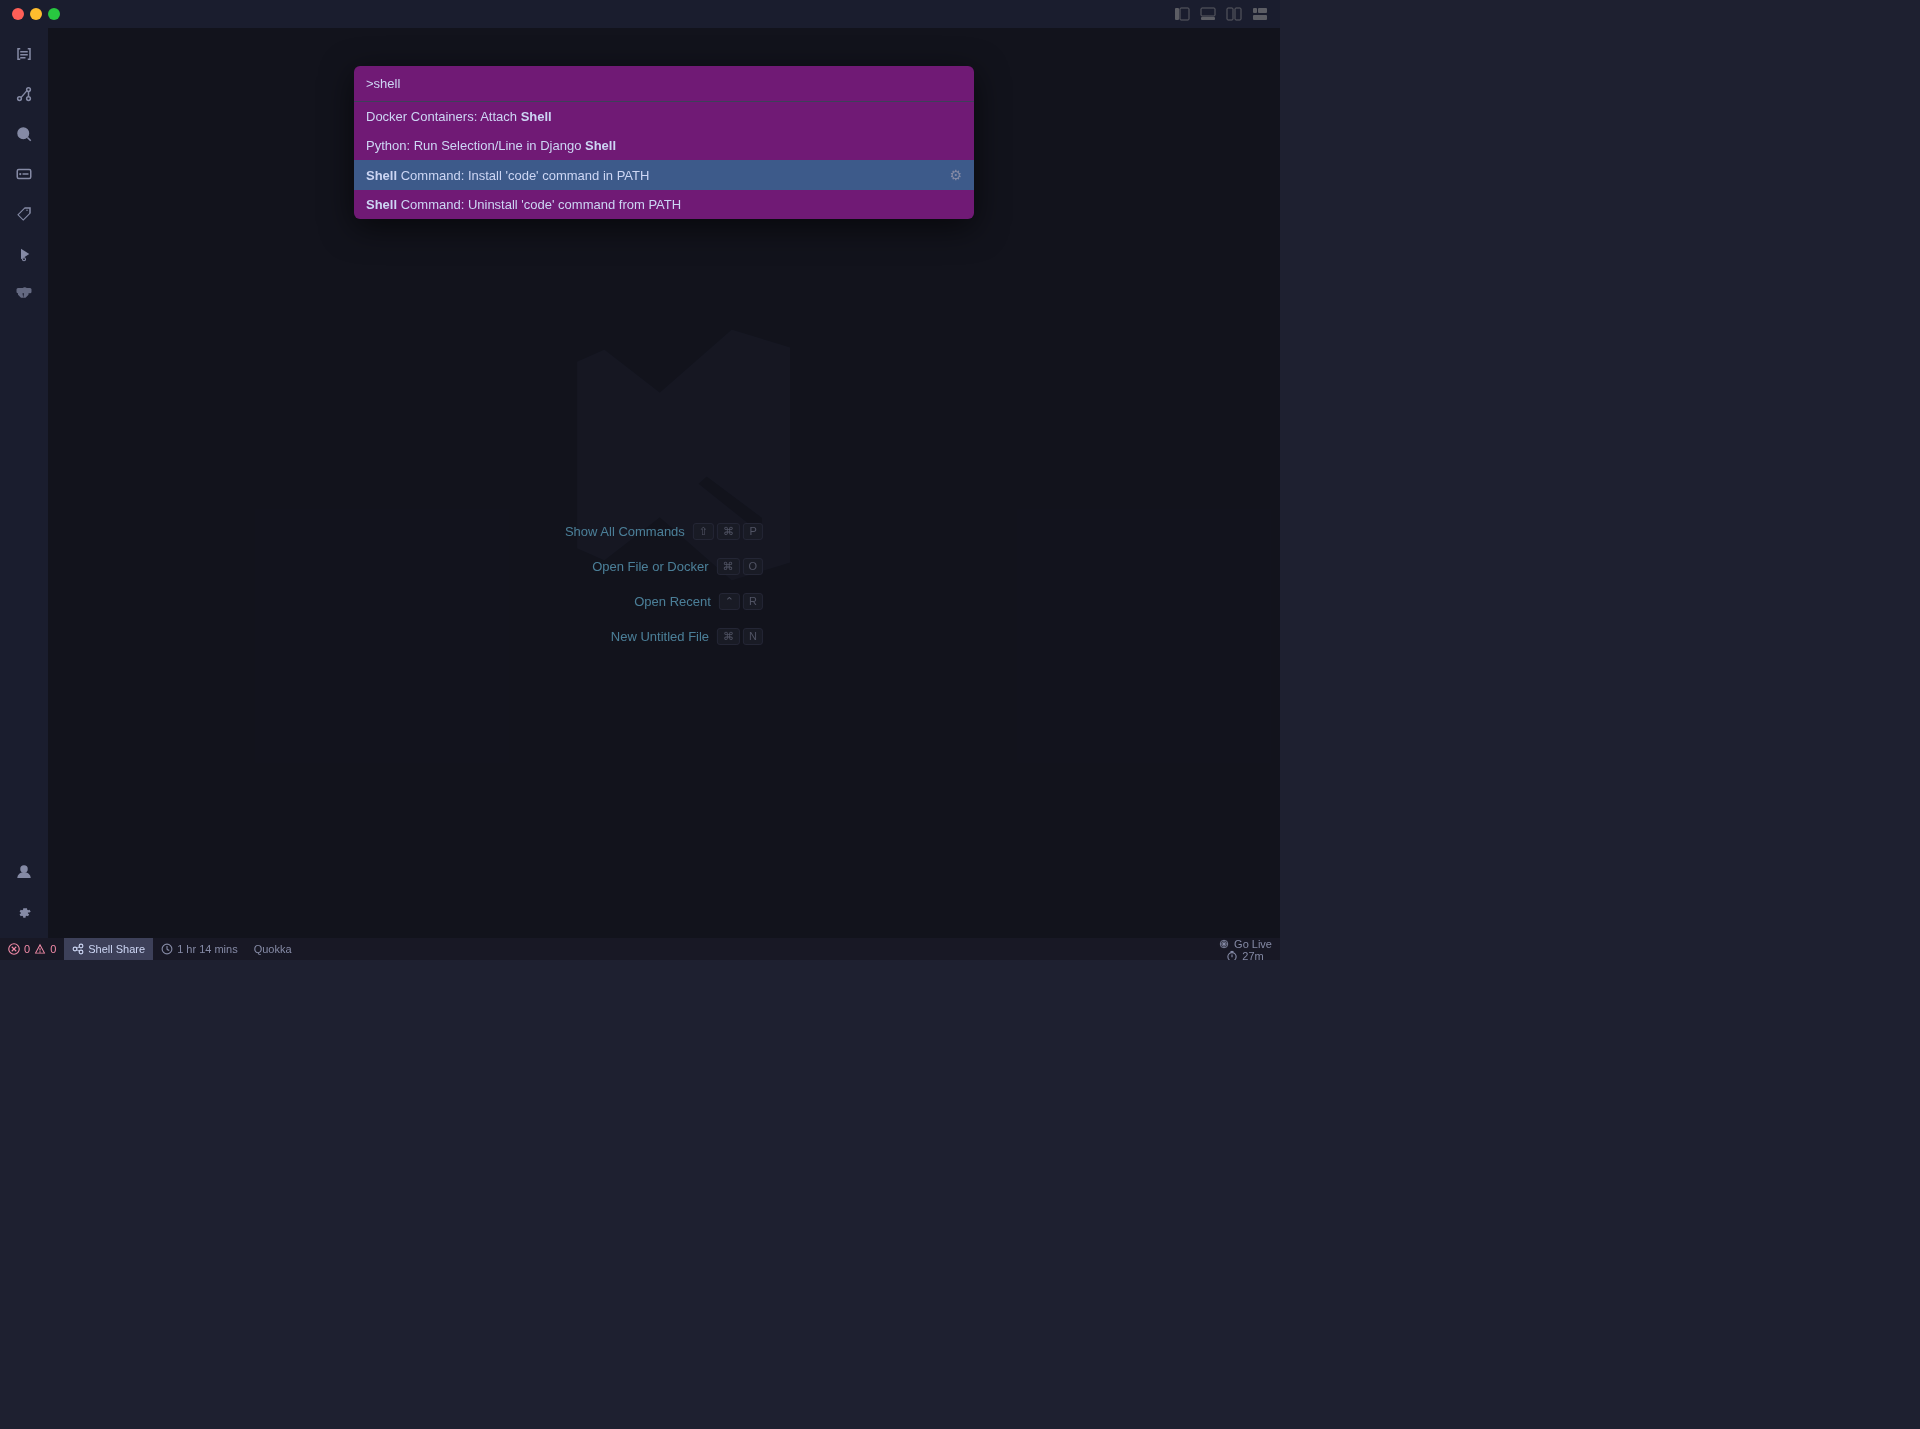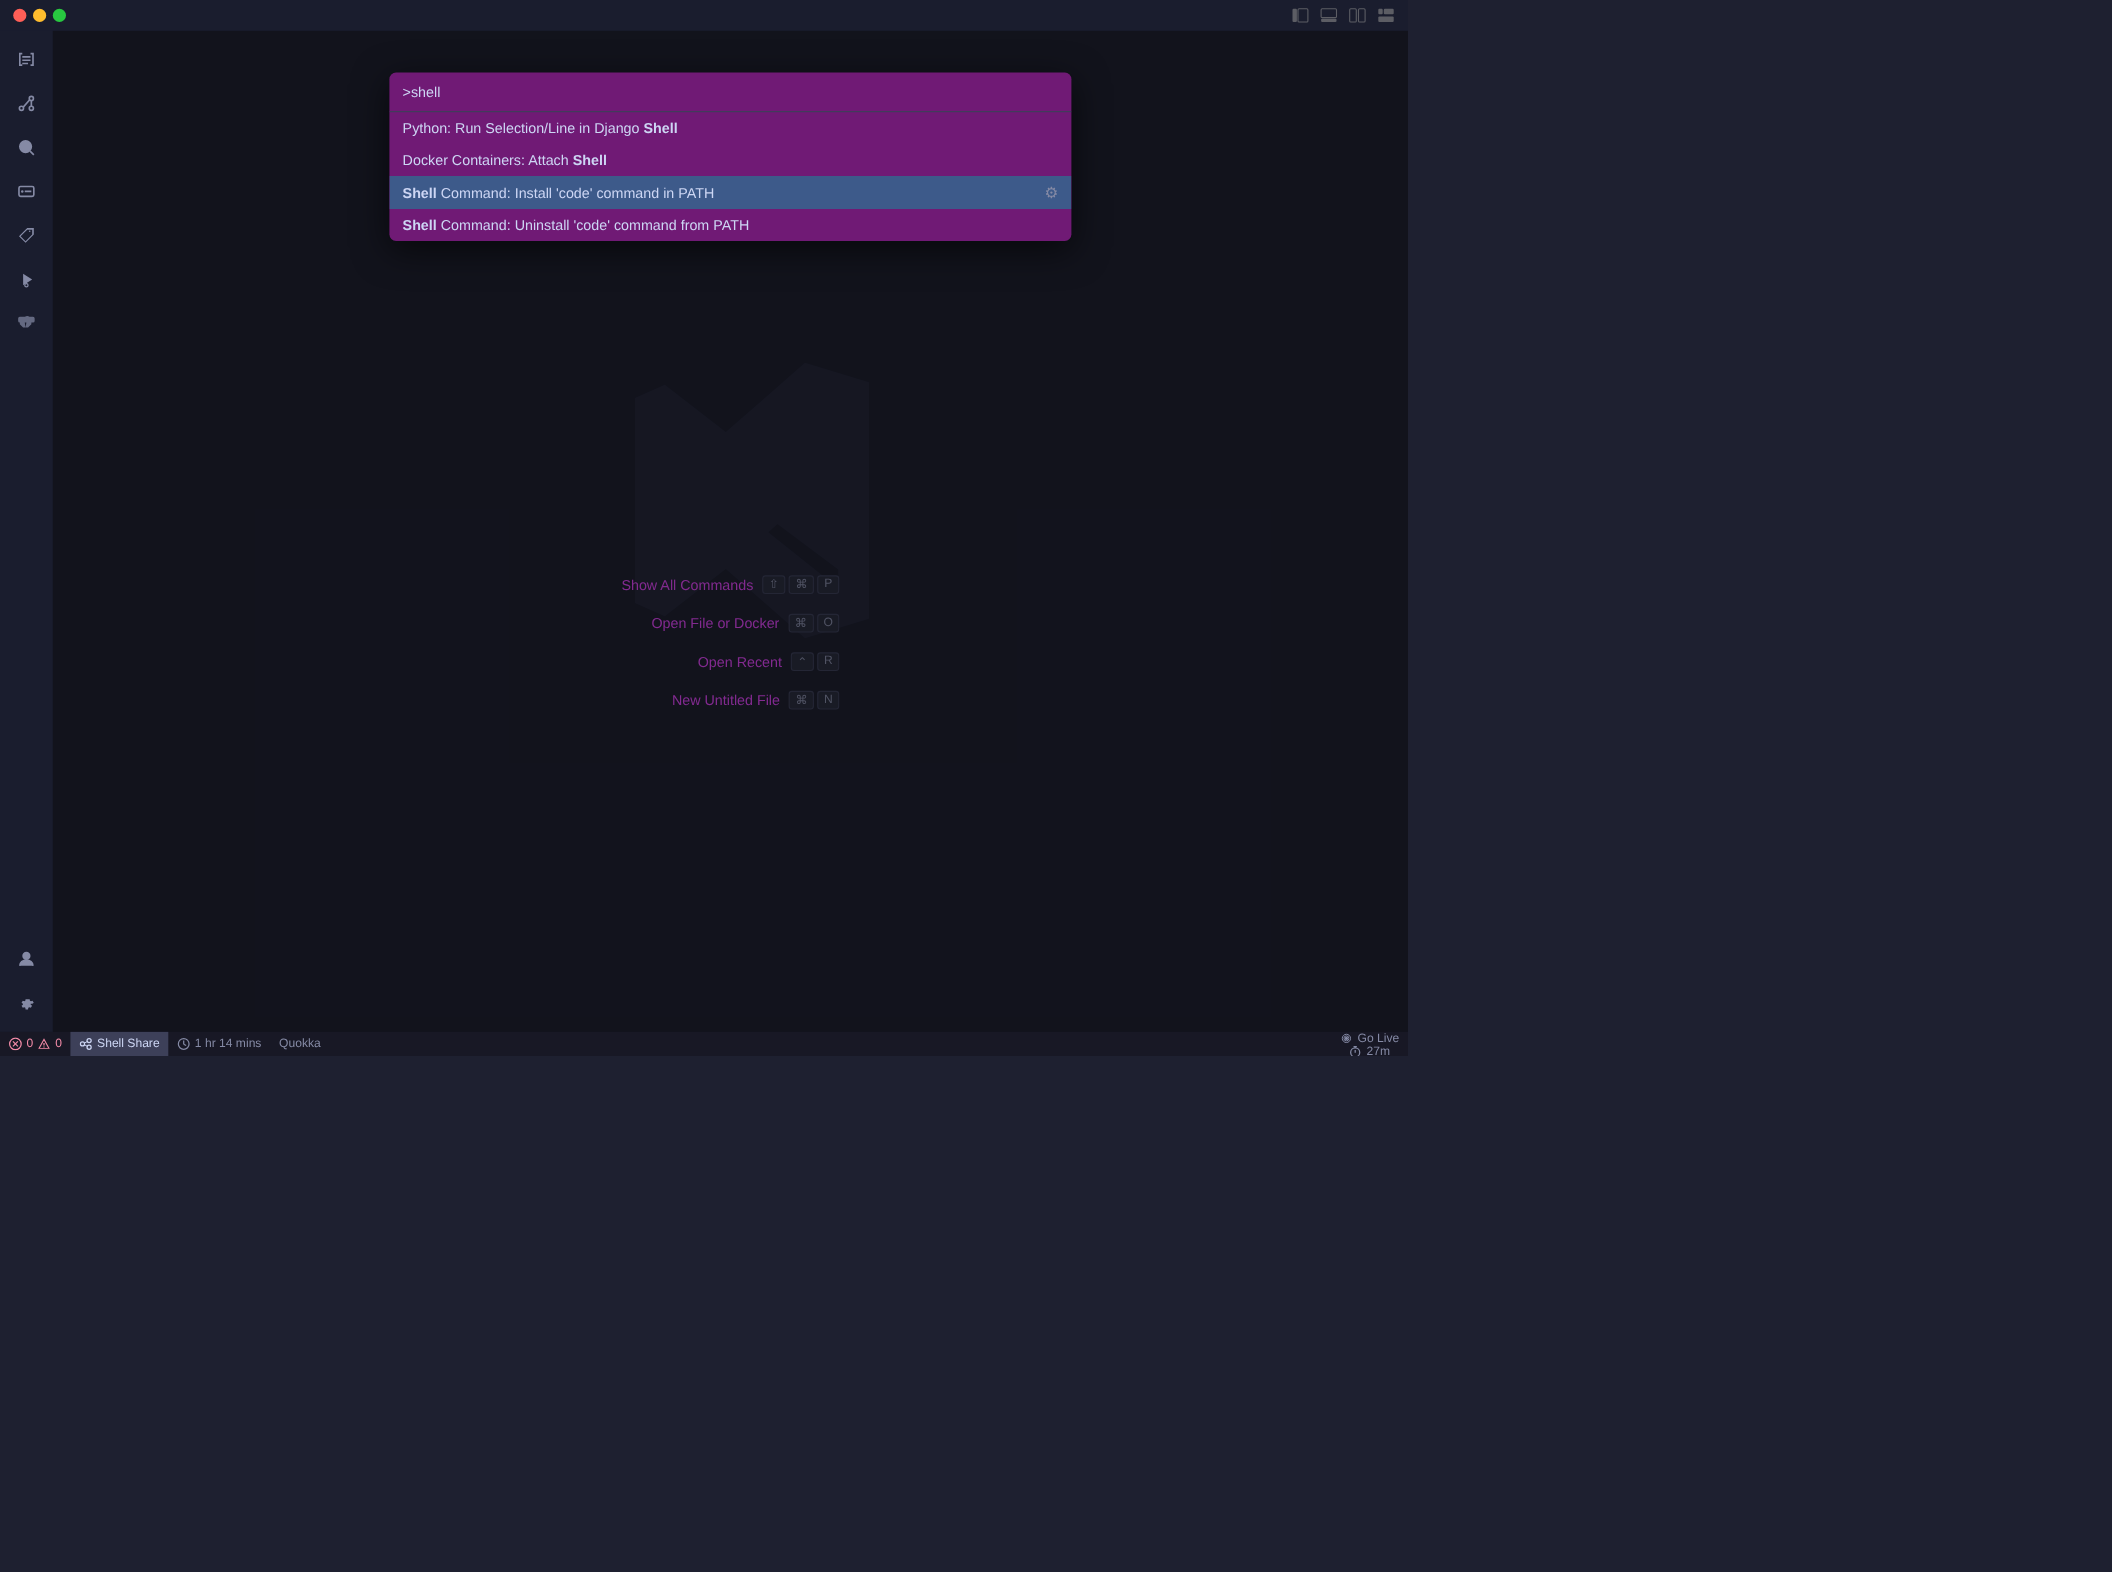--- a/index.html
+++ b/index.html
@@ -124,21 +124,21 @@
       margin-top: 40px;
     }
     .shortcut-row {
       display: flex;
       align-items: center;
       justify-content: flex-end;
       margin-bottom: 18px;
       gap: 8px;
     }
     .shortcut-label {
-      color: #d946ef;
+      color: #7dd3fc;
       font-size: 13px;
     }
     .kbd-group {
       display: flex;
       gap: 3px;
     }
     .kbd {
       background: #2a2d3e;
       border: 1px solid #3d4059;
       border-radius: 3px;
@@ -394,27 +394,27 @@
 
     <div class="command-palette-overlay">
       <div class="command-palette">
         <div class="command-input-container">
           <input class="command-input" type="text" value="&gt;shell" style="">
         </div>
         <div class="command-results">
 
           <div class="command-item">
             <span class="cmd-text">
-              Python: Run Selection/Line in Django <span class="cmd-bold">Shell</span>
+              Docker Containers: Attach <span class="cmd-bold">Shell</span>
             </span>
           </div>
 
           <div class="command-item">
             <span class="cmd-text">
-              Docker Containers: Attach <span class="cmd-bold">Shell</span>
+              Python: Run Selection/Line in Django <span class="cmd-bold">Shell</span>
             </span>
           </div>
 
           <div class="command-item selected">
             <span class="cmd-text">
               <span class="cmd-bold">Shell</span> Command: Install 'code' command in PATH
             </span>
             <span class="cmd-settings-icon">⚙</span>
           </div>
 

